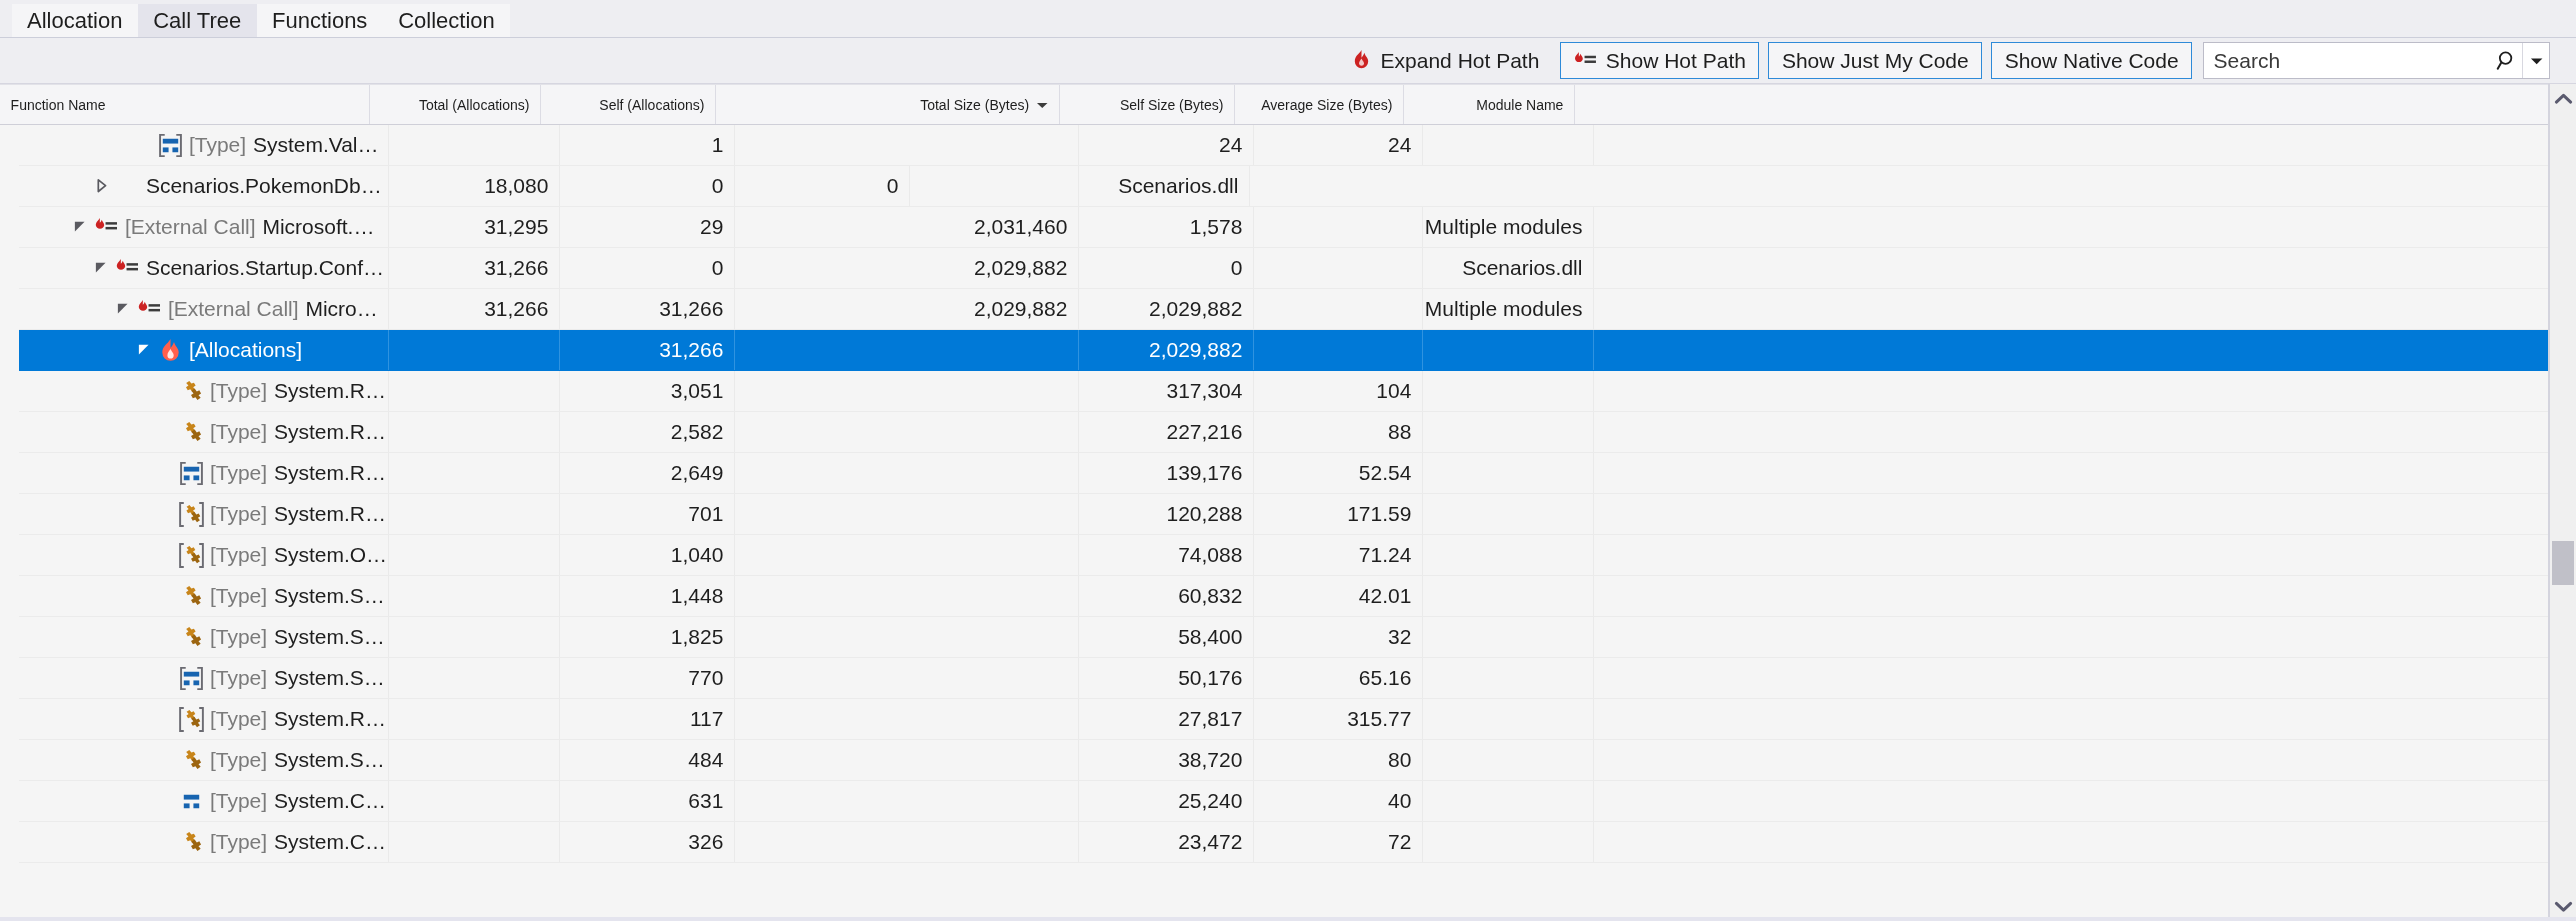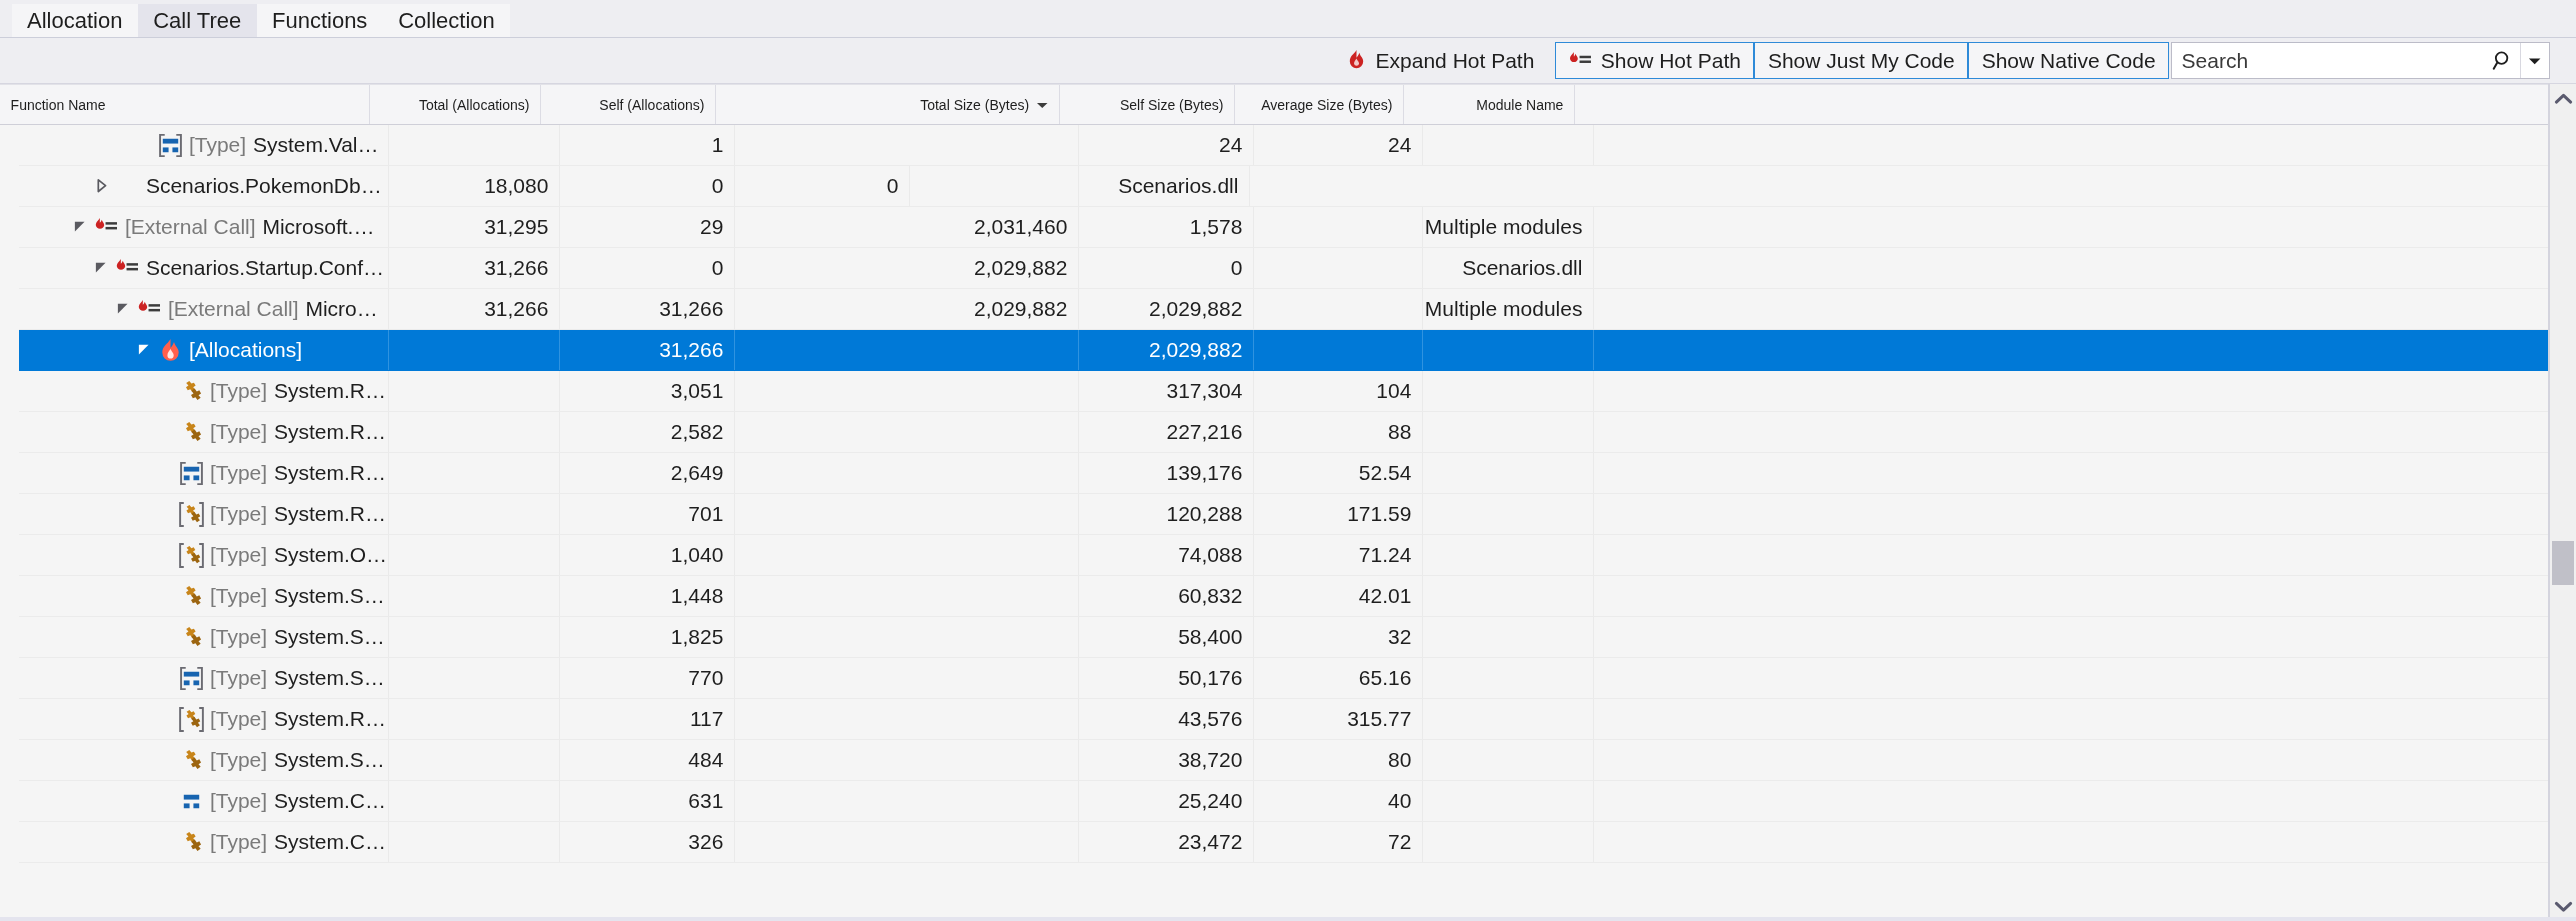--- a/index.html
+++ b/index.html
@@ -62,27 +62,27 @@
     height: 37px;
     border: 1px solid #2e8ad8;
     background: #f5f5f7;
     font-size: 21px;
     color: #1e1e1e;
     display: flex;
     align-items: center;
     justify-content: center;
     gap: 7.7px;
     padding: 0 12.5px;
-    margin-right: 0;
+    margin-right: 9px;
     cursor: pointer;
     white-space: nowrap;
   }
   .searchbox {
     height: 37px;
-    width: 379px;
+    width: 347px;
     border: 1px solid #bcbcc8;
     background: #ffffff;
     display: flex;
     align-items: center;
     margin-left: 1.9px;
   }
   .searchbox input {
     flex: 1;
     border: 0;
     outline: none;
@@ -676,21 +676,21 @@
                   </g>
                 </svg>
               </span>
               <span class="dim" style="margin-right: 6.8px;">[Type]</span>
               <span class="ftext">System.Reflection.Me...</span>
             </div>
           </div>
           <div class="cell num" style="width: 171px;"></div>
           <div class="cell num" style="width: 175px;">117</div>
           <div class="cell num" style="width: 344px;"></div>
-          <div class="cell num" style="width: 175px;">43,576</div>
+          <div class="cell num" style="width: 175px;">27,817</div>
           <div class="cell num" style="width: 169px;">315.77</div>
           <div class="cell num" style="width: 171px;"></div>
           <div class="cell" style="flex: 1 1 0%; border-right: none;"></div>
         </div>
         <div class="row">
           <div class="cell" style="width: 370px; padding: 0px;">
             <div class="fname">
               <span class="indent" style="width: 135px;"></span>
               <span class="twisty blank"></span>
               <span class="rowicon">

